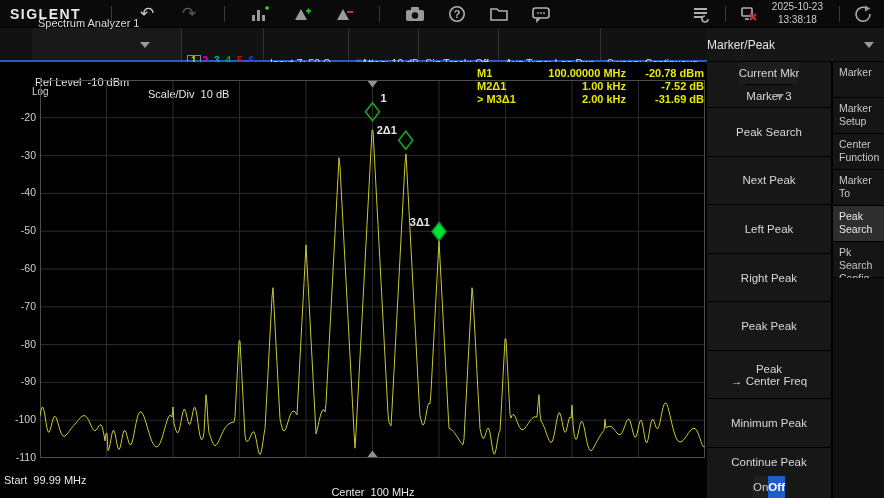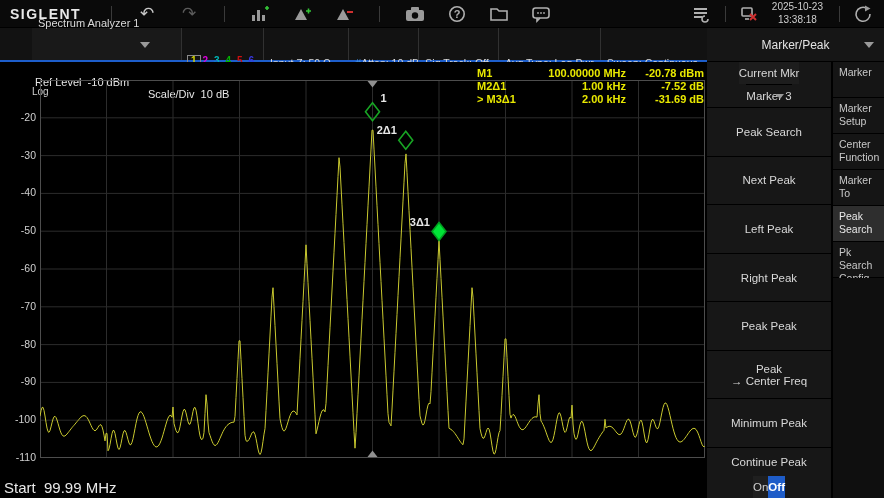--- a/index.html
+++ b/index.html
@@ -42,29 +42,29 @@
   .ph-ref { position:absolute; left:35px; }
   .ph-scale { position:absolute; left:148px; }
   .log-label { position:absolute; left:6px; top:24px; color:#d0d0d0; font-size:10px;padding-left:26px; }
   .ylab { position:absolute; width:36px; text-align:right; color:#d0d0d0; font-size:10.5px; height:14px; }
   #plot-svg { position:absolute; left:40px; top:18px; }
   .mk-readout { position:absolute; right:3px; top:5px; }
   .mkrow { display:flex; font-size:11px; color:#e8e800; height:13px; line-height:13px; font-weight:bold; }
   .mkname { width:54px; text-align:left; }
   .mkf { width:95px; text-align:right; }
   .mka { width:78px; text-align:right; }
-  .ann { position:absolute; width:707px; color:#e8e8e8; font-size:15px; white-space:pre; height:15px; }
+  .ann { position:absolute; width:707px; color:#e8e8e8; font-size:11px; white-space:pre; height:15px; }
   .ann .c { position:absolute; left:373px; transform:translateX(-50%); }
   .ann .l { position:absolute; left:4px; }
   .mklabel { fill:#e8e8e8; font:bold 11px "Liberation Sans", sans-serif; }
 
   
   .right-panel { width:177px; margin-left:0; background:#050505; display:flex; flex-direction:column; }
   .rp-header { height:34px; background:#161616; border-bottom:1px solid #000; position:relative;
-               display:flex; align-items:center; justify-content:center; color:#e3e3e3; font-size:12px; }
+               display:flex; align-items:center; justify-content:flex-start; color:#e3e3e3; font-size:12px; }
   .rp-header .caret { position:absolute; right:10px; }
   .rp-body { display:flex; height:436px; }
   .menu-col { width:124px; display:flex; flex-direction:column; background:#8b5cf6; }
   .mbtn { background:#171717; border-bottom:1px solid #000; color:#d8d8d8; font-size:11.5px;
           display:flex; align-items:center; justify-content:center; text-align:center; flex:1; }
   .cmkr { height:46px; flex:none; display:flex; flex-direction:column; }
   .cmkr-row { flex:1; display:flex; align-items:center; justify-content:center; background:#1d1d1d;
               color:#d8d8d8; font-size:11.5px; position:relative; }
   .cmkr-row + .cmkr-row { border-top:1px solid #000; background:#171717; }
   .cmkr-row .caret { position:absolute; right:8px; border-left-width:4px; border-right-width:4px; border-top-width:5px; }

